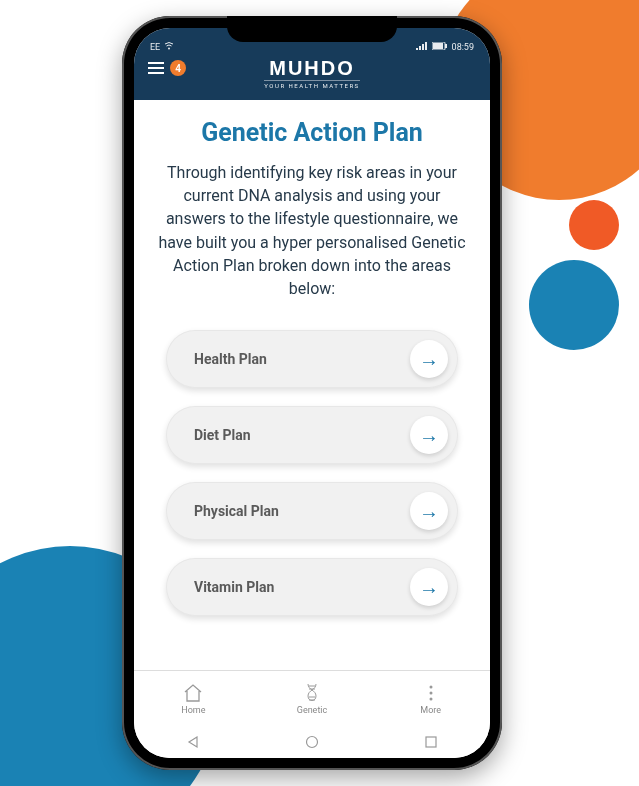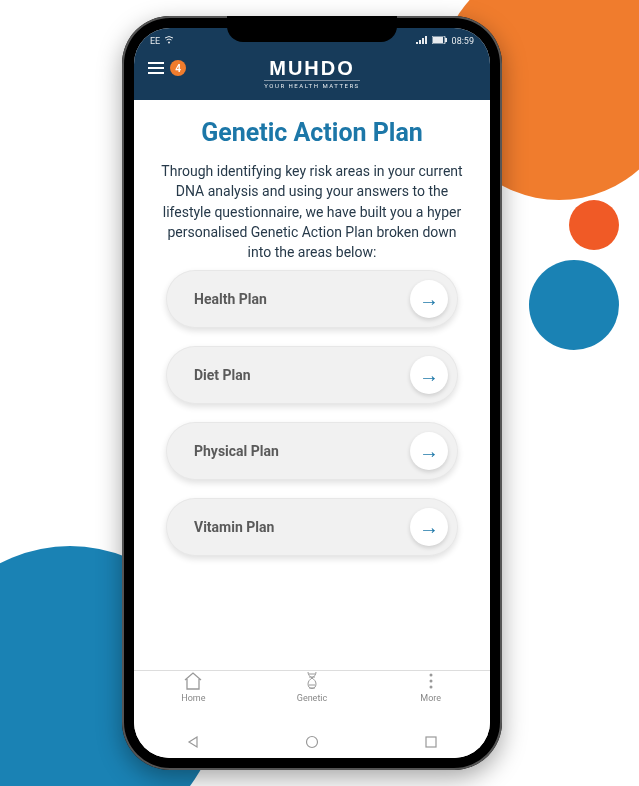--- a/index.html
+++ b/index.html
@@ -60,21 +60,21 @@
     position: relative;
   }
   .status-row {
     display:flex;
     justify-content: space-between;
     font-size: 9px;
     padding: 0 16px;
     height: 16px;
     opacity: 0.9;
   }
-  .status-left, .status-right { display:flex; align-items:flex-start; gap:4px; }
+  .status-left, .status-right { display:flex; align-items:flex-end; gap:4px; }
   .header-main {
     display:flex;
     align-items:center;
     justify-content: center;
     position: relative;
     margin-top: 6px;
   }
   .menu-btn {
     position: absolute;
     left: 14px;
@@ -119,23 +119,24 @@
     text-align: center;
     color: #173b5a;
   }
   .title {
     font-size: 25px;
     font-weight: 700;
     color: #1c77a8;
     margin-bottom: 14px;
   }
   .desc {
-    font-size: 14px;
+    font-size: 16px;
     line-height: 1.45;
     color: #273a4a;
+    margin-bottom: 22px;
   }
 
   .plan-list {
     display:flex;
     flex-direction:column;
     gap:18px;
     padding: 8px 10px;
   }
   .plan-btn {
     height: 58px;
@@ -167,20 +168,21 @@
   
   .bottom-nav {
     position:absolute;
     bottom:32px;
     left:0; right:0;
     height:56px;
     border-top:1px solid #ddd;
     background:#fff;
     display:flex;
     justify-content: space-around;
+    align-items:center;
     color:#888;
   }
   .nav-item {
     display:flex;
     flex-direction:column;
     align-items:center;
     gap:2px;
     font-size:9px;
     cursor:pointer;
     flex:1;

